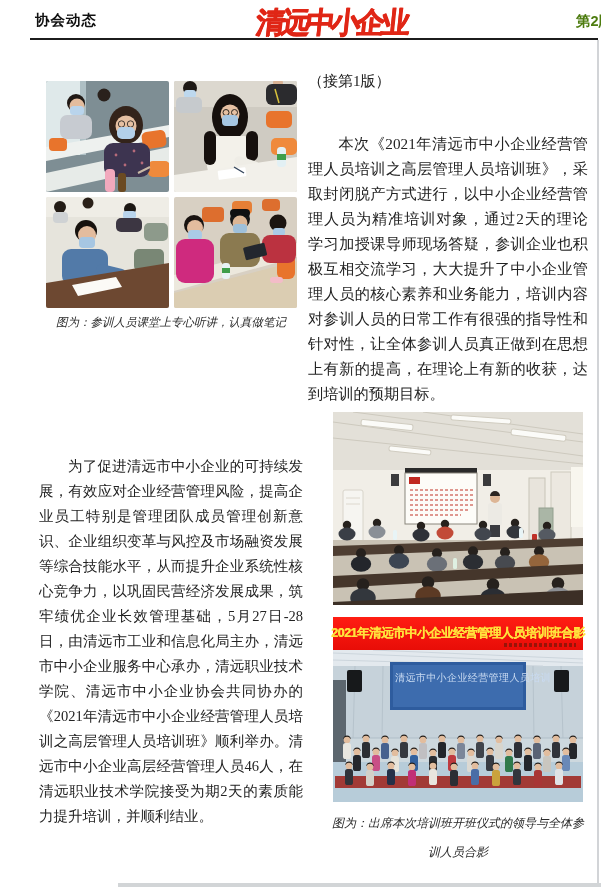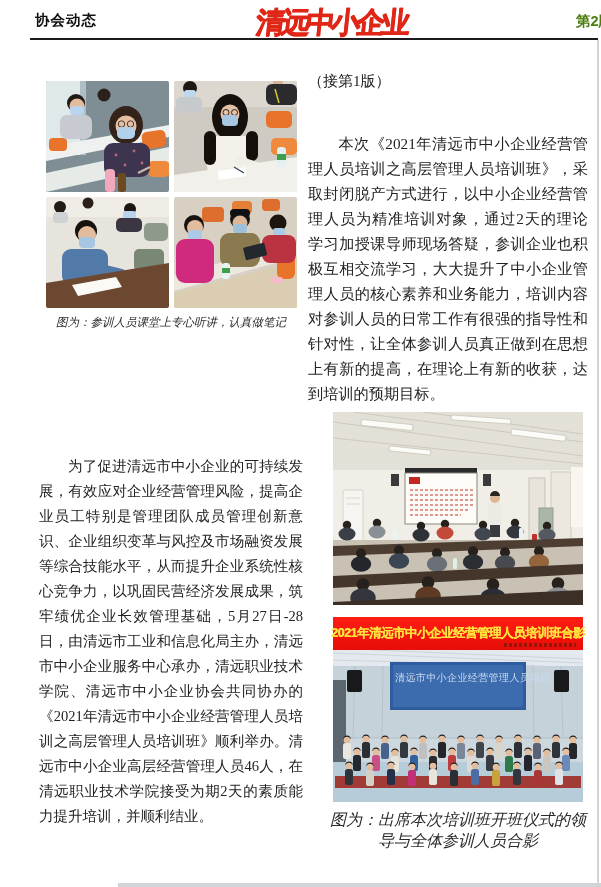--- a/index.html
+++ b/index.html
@@ -17,21 +17,21 @@
         text-shadow:0.6px 0 0 #e02616, 0 0.5px 0 #e02616;white-space:nowrap;}
   .hdr-rule{position:absolute;left:30px;top:38px;width:568px;height:2px;background:#1c1c1c;}
 
   
   .note{position:absolute;left:308px;top:72px;font-size:15px;color:#222;}
   .para{position:absolute;text-align:justify;text-justify:inter-character;color:#232323;margin-top:48px;}
   .para1{left:308px;top:83px;width:280px;font-size:15.2px;line-height:25px;text-indent:2em;}
   .para2{left:39px;top:406px;width:264px;font-size:14.5px;line-height:25px;text-indent:2em;}
   .caption{position:absolute;font-size:11.5px;color:#2a2a2a;text-align:center;font-style:italic;}
   .cap1{left:45px;top:315px;width:252px;}
-  .cap2{left:330px;top:809px;width:256px;font-size:16px;line-height:21px;}
+  .cap2{left:330px;top:809px;width:256px;font-size:12px;line-height:29px;}
 
   
   .collage{position:absolute;left:46px;top:81px;width:251px;height:227px;
         display:grid;grid-template-columns:123px 123px;grid-template-rows:111px 111px;gap:5px;}
   .collage svg{display:block;border-radius:2px;}
   .photo{position:absolute;border-radius:11px;}
   .photo svg{display:block;}
   .classroom{left:333px;top:412px;width:250px;height:193px;}
   .groupblock{left:333px;top:617px;width:250px;height:185px;}
   .banner{position:relative;width:250px;height:33px;background:linear-gradient(#ff1d13,#e80d07);

